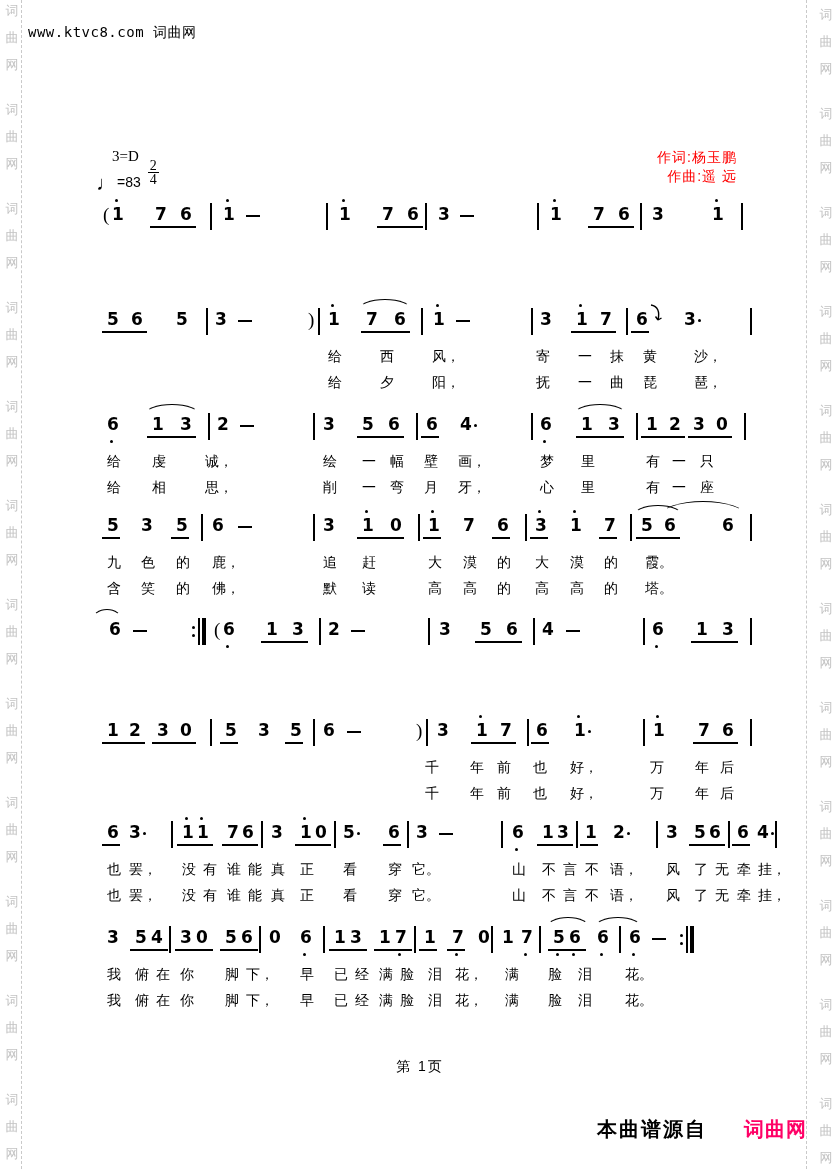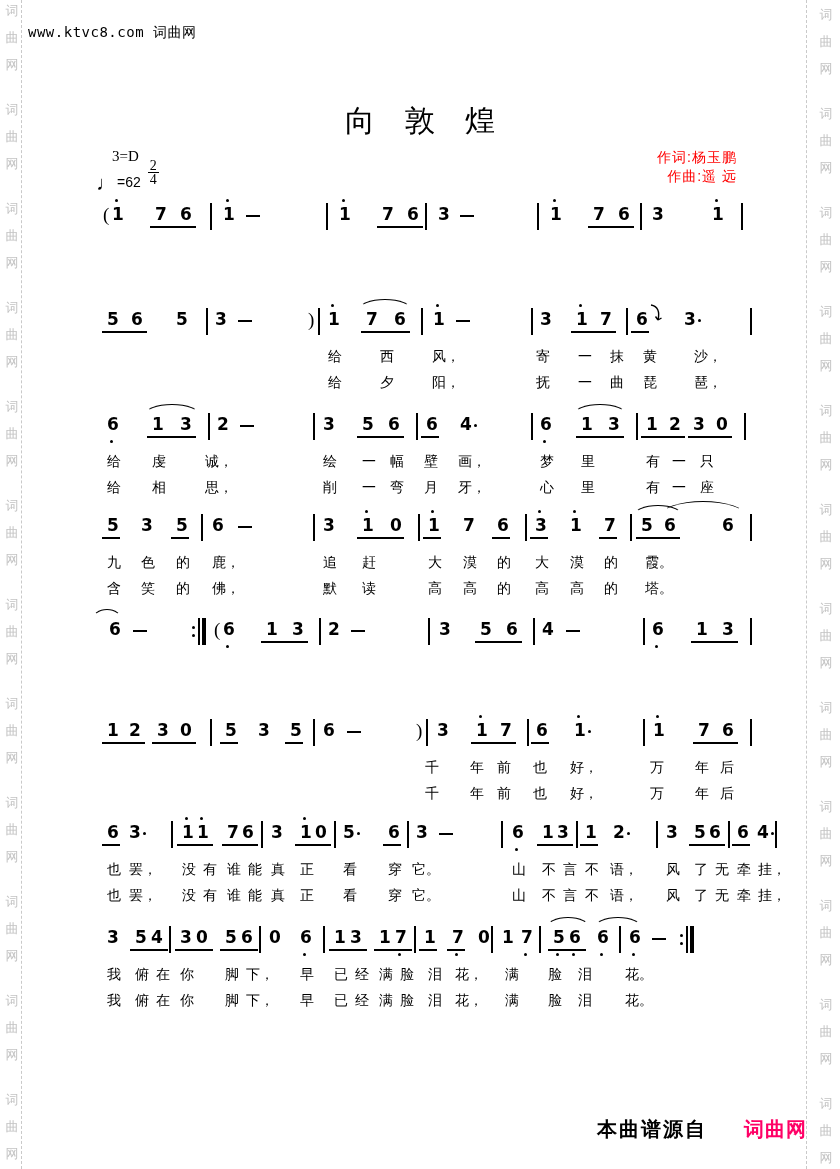--- a/index.html
+++ b/index.html
@@ -117,33 +117,32 @@
       <span class="bchar" style="top: 1052px;">网</span>
       <span class="bchar" style="top: 1097px;">词</span>
       <span class="bchar" style="top: 1124px;">曲</span>
       <span class="bchar" style="top: 1151px;">网</span>
     </div>
   <div class="dashline" style="left:21px;"></div>
   <div class="dashline" style="left:806px;"></div>
 
   <div class="watermark">www.ktvc8.com 词曲网</div>
 
-  <h1 class="title">向敦煌</h1>
 
   <div class="credit l1" style="color: rgb(255, 0, 0);">作词:杨玉鹏</div>
   <div class="credit l2" style="color: rgb(255, 0, 0);">作曲:遥  远</div>
 
   <div class="keysig">
     <span>3=D</span><span class="frac">
         <span class="fn">2</span>
         <span class="fd">4</span>
       </span>
   </div>
   <div class="tempo">
-    <span class="q">♩</span><span>=62</span>
+    <span class="q">♩</span><span>=83</span>
   </div>
 
   <div class="score">
       <div class="paren" style="left: 103px; top: 204px;">(</div>
       <div class="note" style="left: 112px; top: 205px;">1</div>
       <div class="dot" style="left: 115px; top: 199px; width: 3px; height: 3px;"></div>
       <div class="note" style="left: 155px; top: 205px;">7</div>
       <div class="note" style="left: 180px; top: 205px;">6</div>
       <div class="bar" style="left: 210px; top: 203px; width: 1.6px; height: 27px;"></div>
       <div class="note" style="left: 223px; top: 205px;">1</div>
@@ -597,15 +596,16 @@
       <div class="lyr" style="left: 379px; top: 992px;">满</div>
       <div class="lyr" style="left: 400px; top: 992px;">脸</div>
       <div class="lyr" style="left: 428px; top: 992px;">泪</div>
       <div class="lyr" style="left: 455px; top: 992px;">花，</div>
       <div class="lyr" style="left: 505px; top: 992px;">满</div>
       <div class="lyr" style="left: 548px; top: 992px;">脸</div>
       <div class="lyr" style="left: 578px; top: 992px;">泪</div>
       <div class="lyr" style="left: 625px; top: 992px;">花。</div>
     </div>
 
+  <div class="pageno">第 1页</div>
   <div class="src">本曲谱源自</div>
   <div class="site" style="color: rgb(255, 0, 102);">词曲网</div>
 </div>
 
 </body></html>

